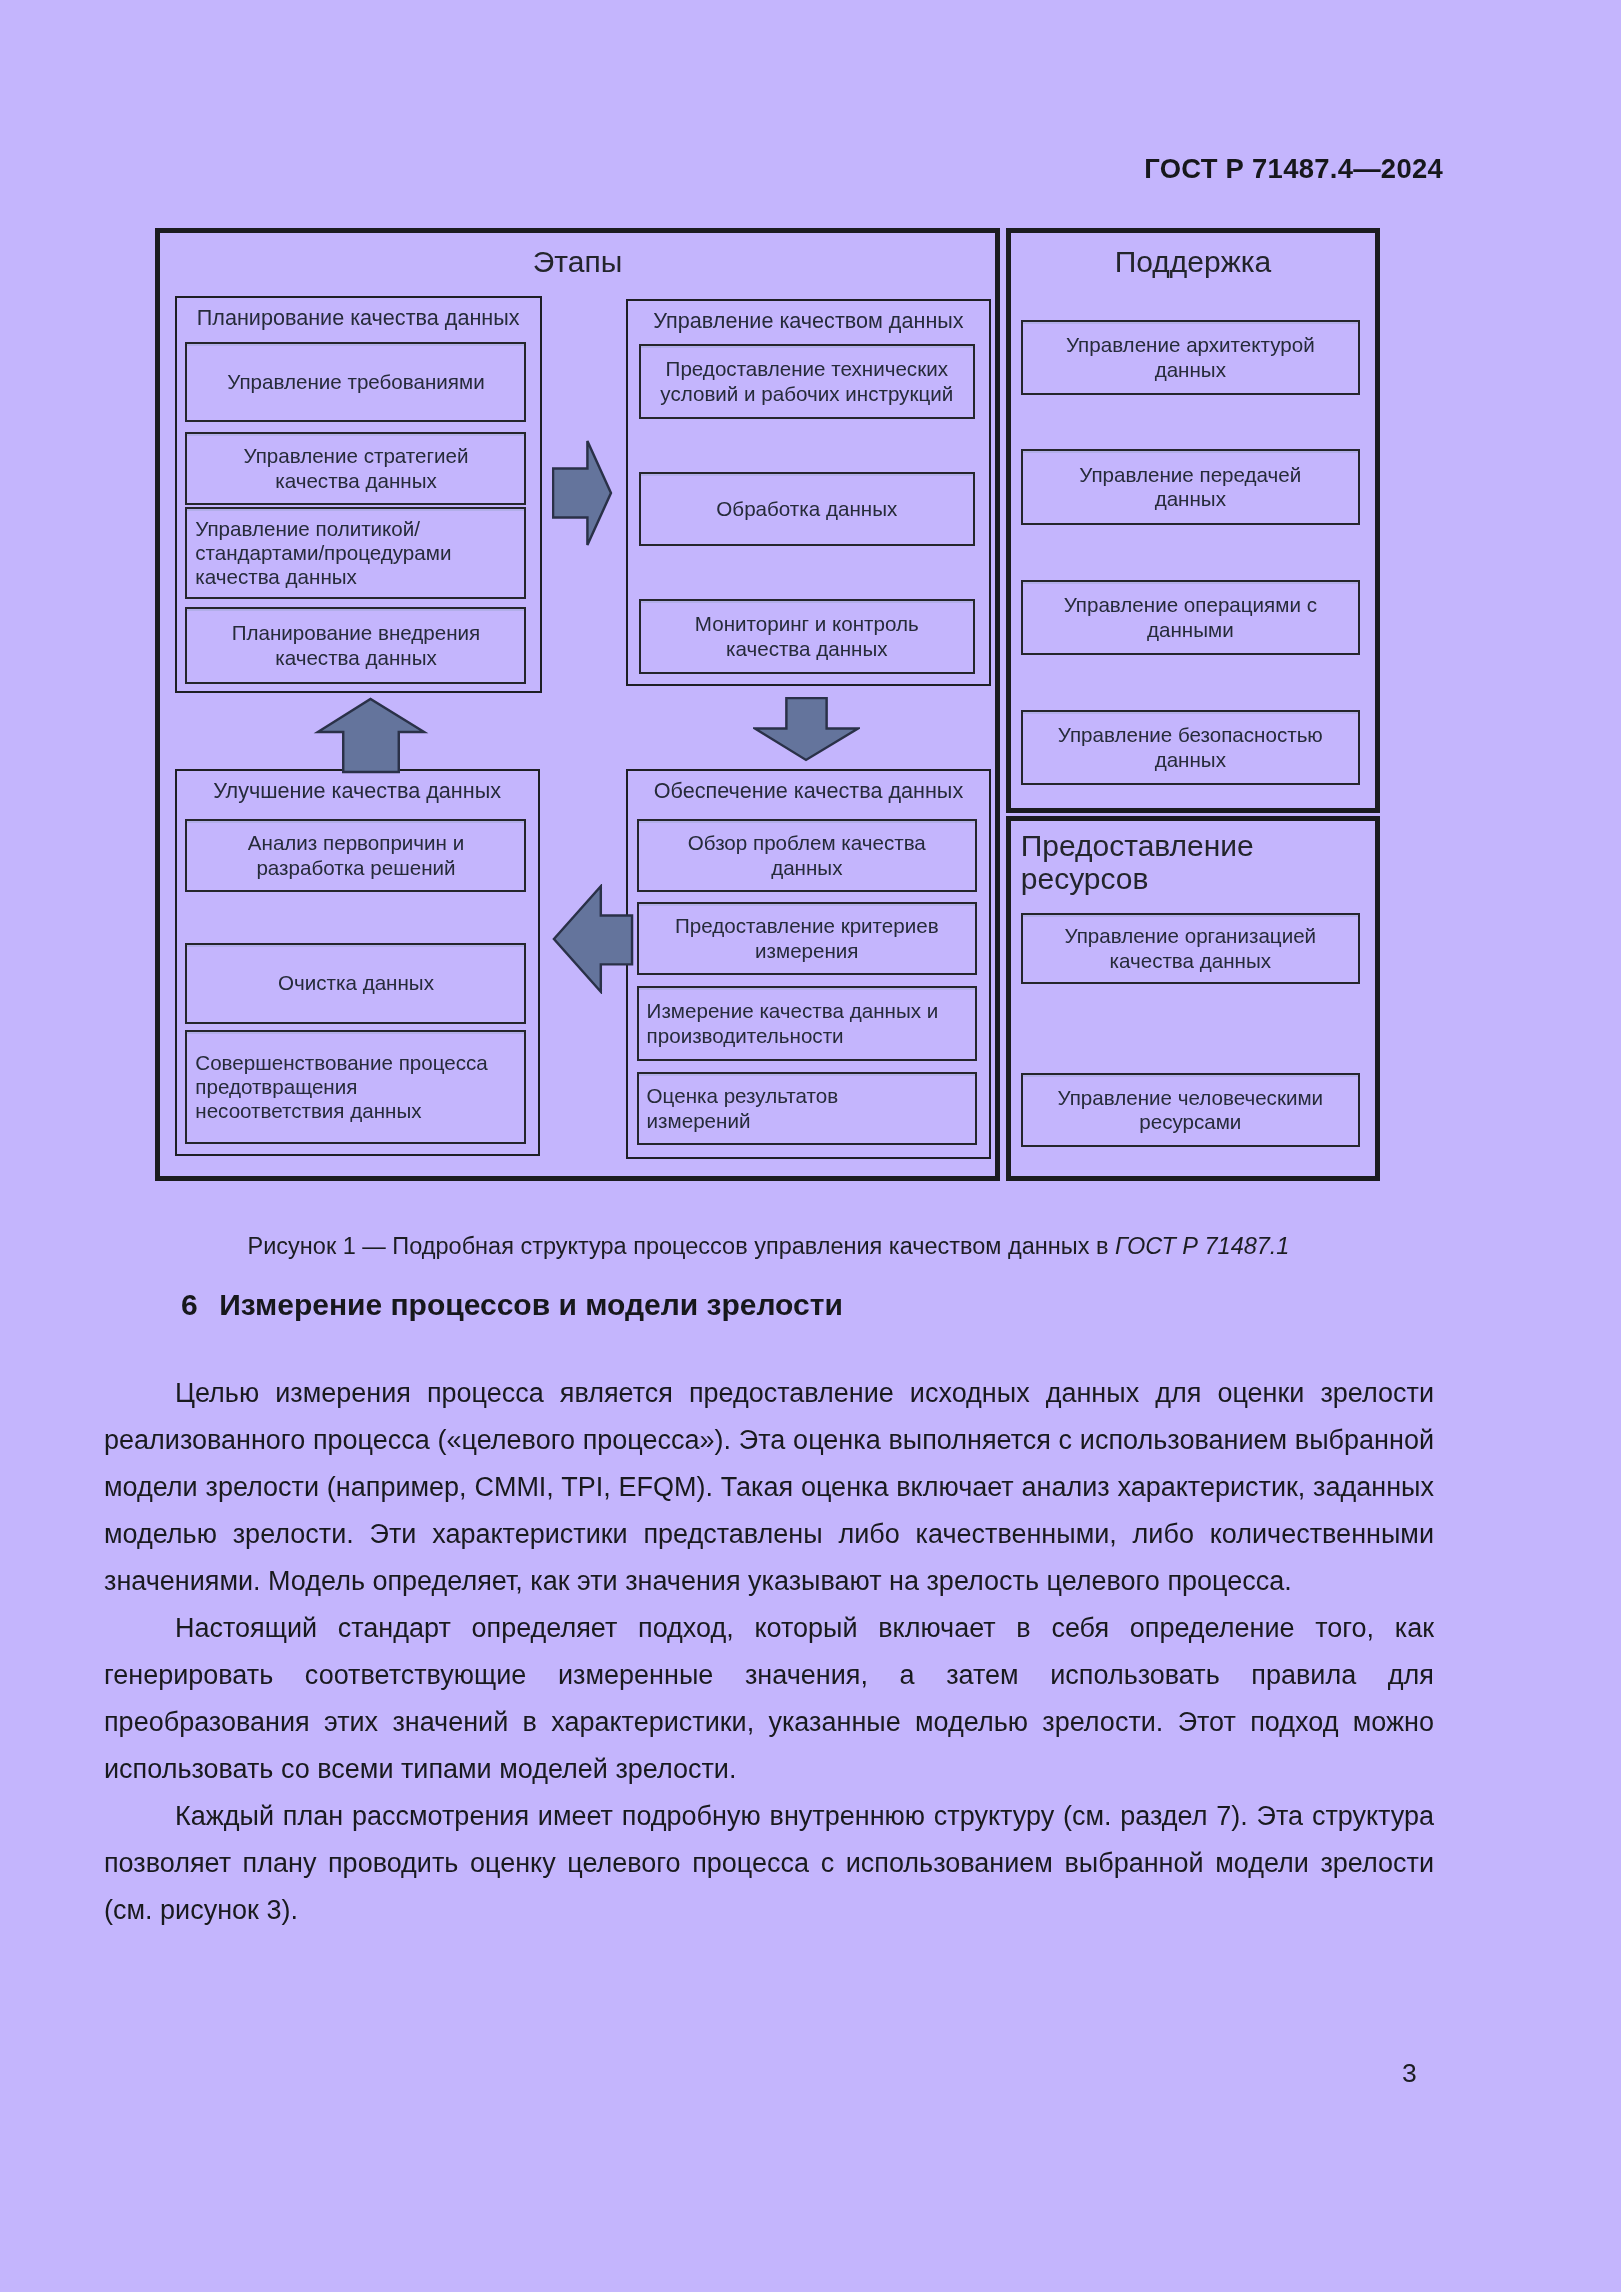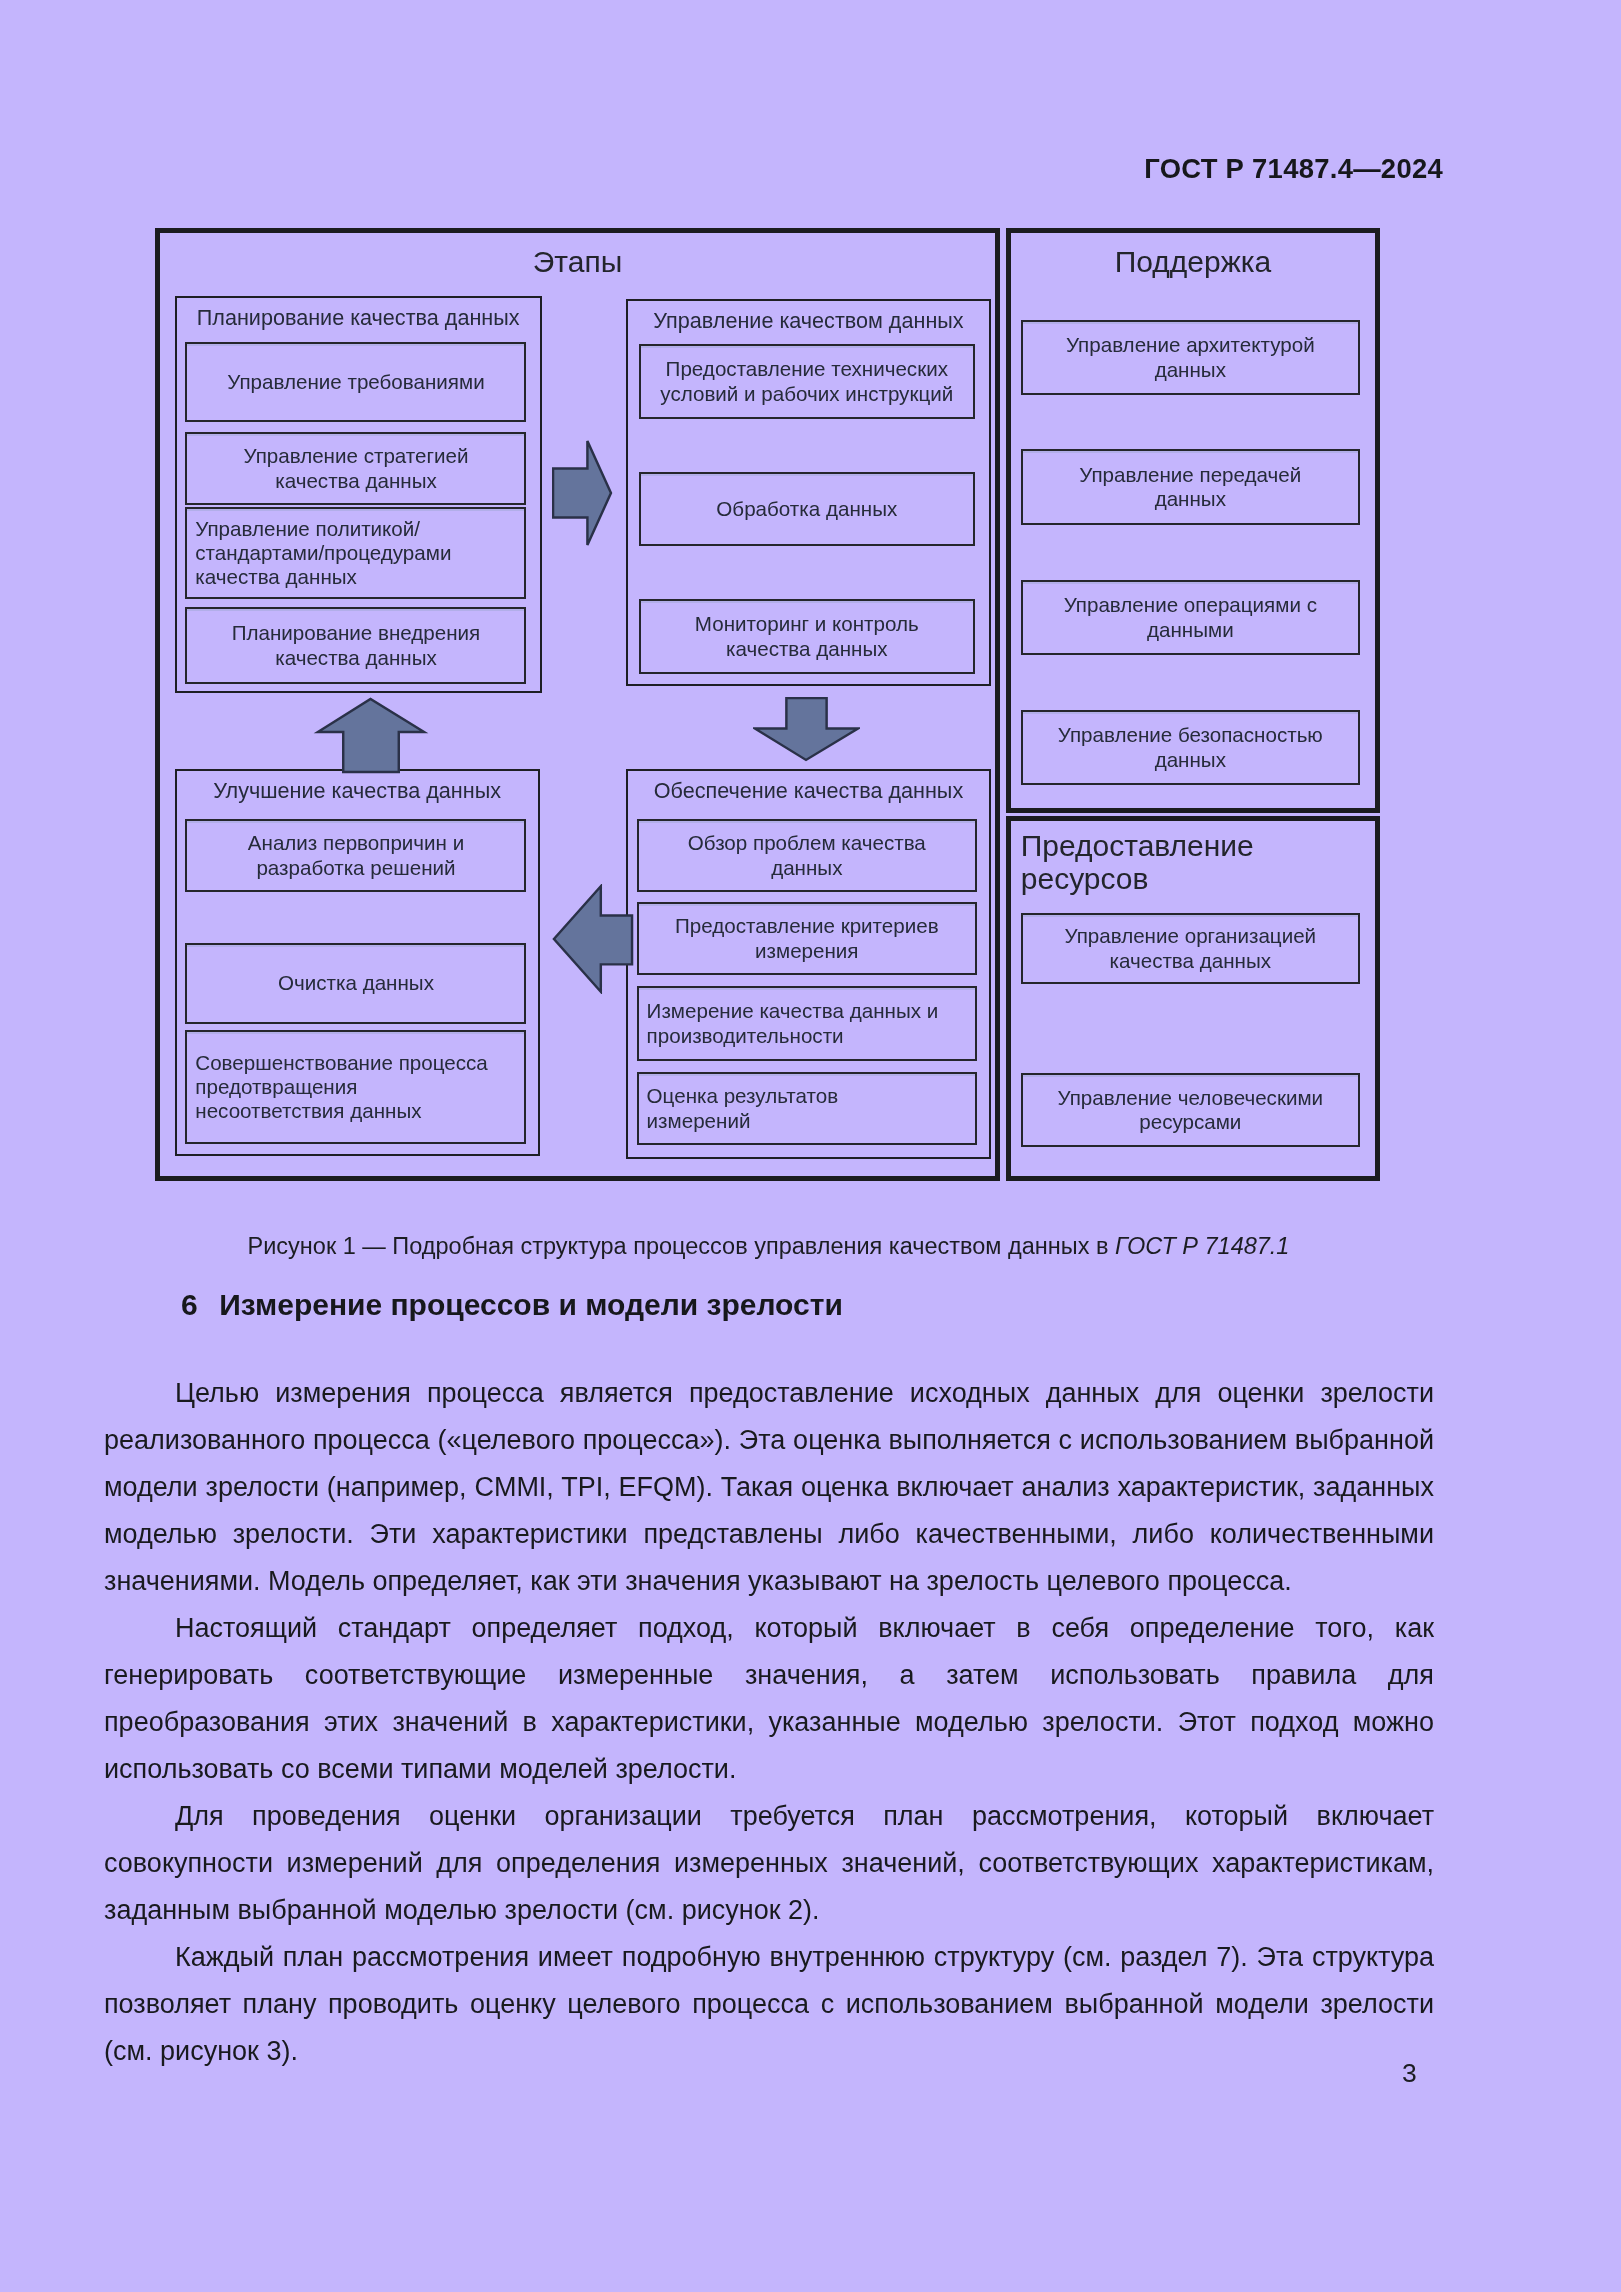--- a/index.html
+++ b/index.html
@@ -167,20 +167,19 @@
     <span>Рисунок 1 — Подробная структура процессов управления качеством данных в </span><span class="ref">ГОСТ Р 71487.1</span>
   </div>
 
   <div class="section-heading">
     <span class="num">6</span><span>Измерение процессов и модели зрелости</span>
   </div>
 
   <div class="body-text">
     <p>Целью измерения процесса является предоставление исходных данных для оценки зрелости реализованного процесса («целевого процесса»). Эта оценка выполняется с использованием выбранной модели зрелости (например, CMMI, TPI, EFQM). Такая оценка включает анализ характеристик, заданных моделью зрелости. Эти характеристики представлены либо качественными, либо количественными значениями. Модель определяет, как эти значения указывают на зрелость целевого процесса.</p>
     <p>Настоящий стандарт определяет подход, который включает в себя определение того, как генерировать соответствующие измеренные значения, а затем использовать правила для преобразования этих значений в характеристики, указанные моделью зрелости. Этот подход можно использовать со всеми типами моделей зрелости.</p>
-    <p>Для проведения оценки организации требуется план рассмотрения, который включает совокупности измерений для определения измеренных значений, соответствующих характеристикам, заданным выбранной моделью зрелости (см. рисунок 2).</p>
     <p>Каждый план рассмотрения имеет подробную внутреннюю структуру (см. раздел 7). Эта структура позволяет плану проводить оценку целевого процесса с использованием выбранной модели зрелости (см. рисунок 3).</p>
   </div>
 
   <div class="page-number">3</div>
 
 </div>
 
 
 </body></html>

